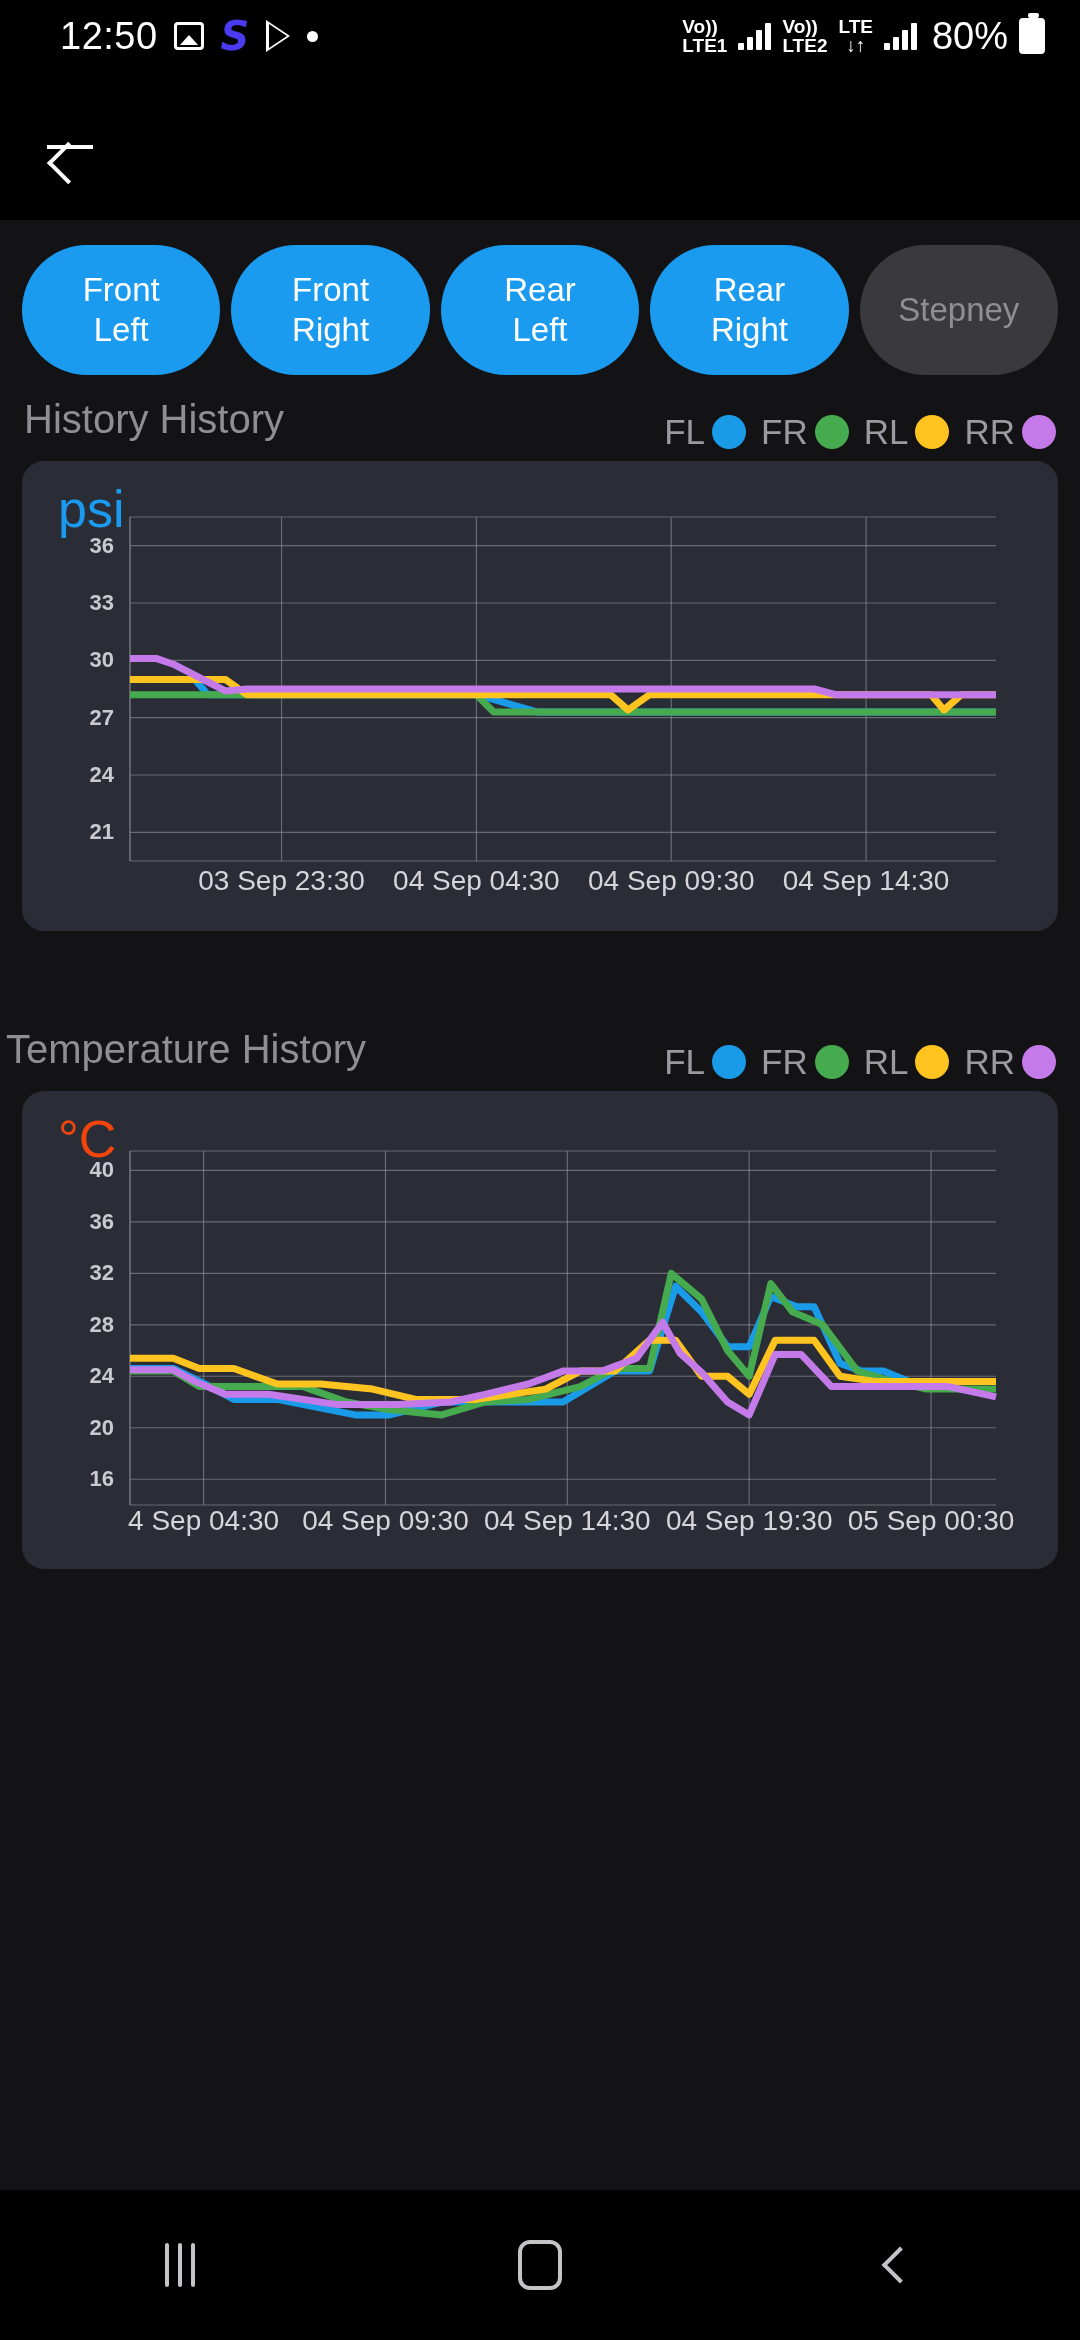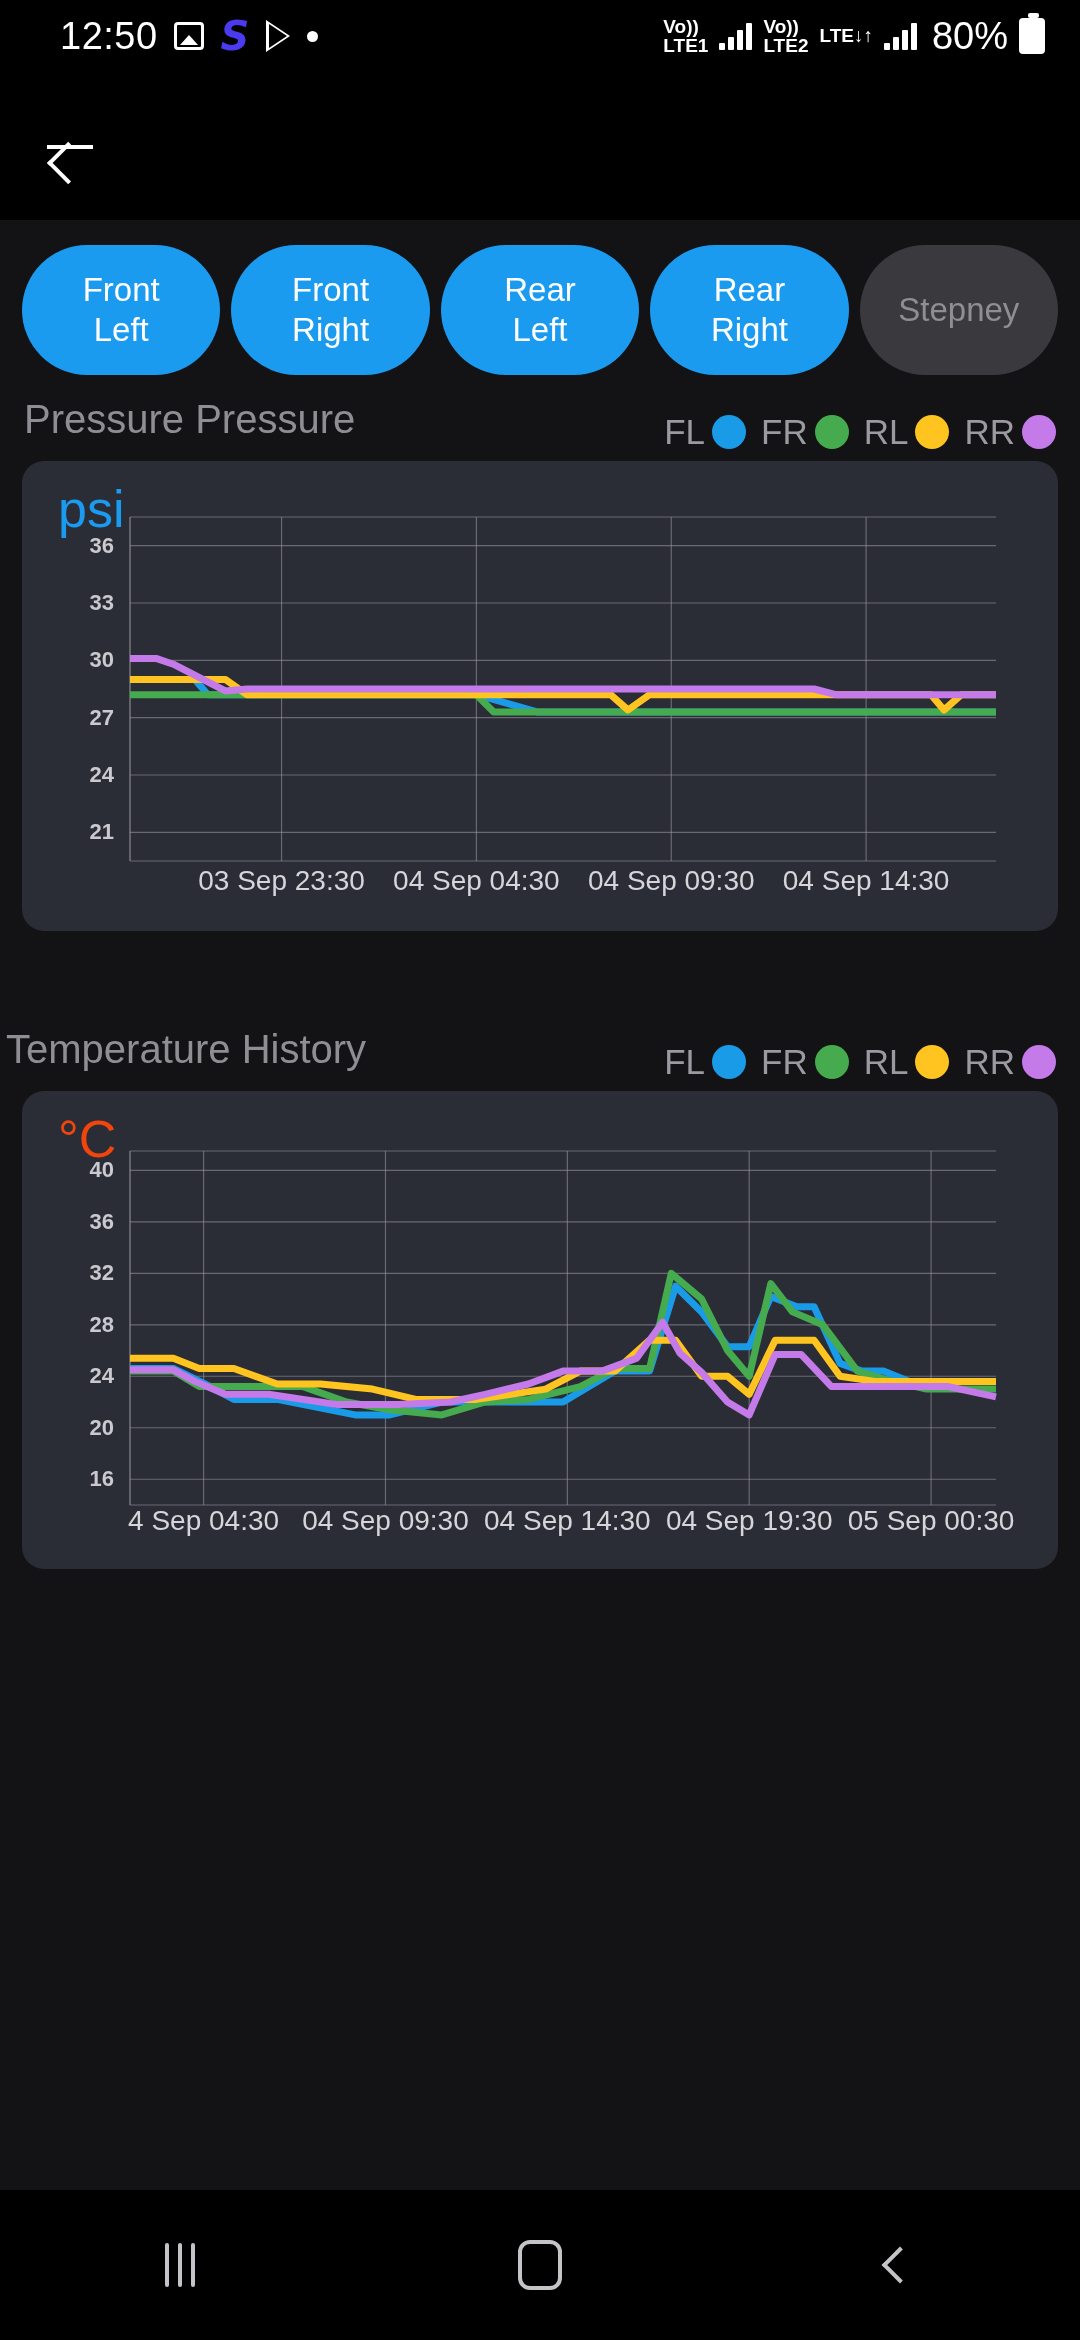--- a/index.html
+++ b/index.html
@@ -30,21 +30,21 @@
      border-top:12px solid transparent;border-bottom:12px solid transparent;border-left:18px solid #000;}
   .ico-dot{ width:11px;height:11px;border-radius:50%;background:#fff; }
 
   .sb-right{ margin-left:auto; margin-right:35px; display:flex; align-items:center; gap:11px; }
   .volte{ display:flex; flex-direction:column; align-items:flex-start; line-height:1.02; }
   .volte span{ color:#fff; font-size:19px; font-weight:bold; }
   .bars{ display:flex; align-items:flex-end; gap:3px; height:28px; }
   .bars i{ display:block; width:6px; background:#fff; border-radius:1px; }
   .bars i:nth-child(1){height:7px;} .bars i:nth-child(2){height:13px;}
   .bars i:nth-child(3){height:20px;} .bars i:nth-child(4){height:27px;}
-  .lte-ud{ display:flex;flex-direction:row;align-items:center;line-height:1.02;text-decoration:underline;}
+  .lte-ud{ display:flex;flex-direction:column;align-items:center;line-height:1.02;text-decoration:underline;}
   .lte-ud span{color:#fff;font-size:19px;font-weight:bold;}
   .sb-batt-txt{ color:#fff;font-size:38px; margin-left:4px;}
   .batt{ width:26px;height:36px;border:3px solid #fff;border-radius:4px;background:#fff;position:relative;}
   .batt::before{content:"";position:absolute;left:6px;top:-8px;width:11px;height:5px;background:#fff;border-radius:2px;}
 
   
   .appbar{ position:absolute; left:0; top:72px; width:1080px; height:148px;
     background:#000; display:flex; align-items:center; }
   .back-btn{ width:96px;height:96px; margin-left:22px; display:flex;align-items:center;justify-content:center; }
   .back-arrow{ width:46px;height:46px; position:relative; }
@@ -165,21 +165,21 @@
       <div class="chip">
         <span>Rear</span>
         <span>Right</span>
       </div>
       <div class="chip inactive">
         <span>Stepney</span>
       </div>
     </div>
 
     <div class="sec-head">
-      <div class="sec-title">Pressure Pressure</div>
+      <div class="sec-title">History History</div>
       <div class="legend">
         <div class="lg">
           <span class="lbl">FL</span>
           <span class="dot" style="background:#1a9be8"></span>
         </div>
         <div class="lg">
           <span class="lbl">FR</span>
           <span class="dot" style="background:#45ab4e"></span>
         </div>
         <div class="lg">

